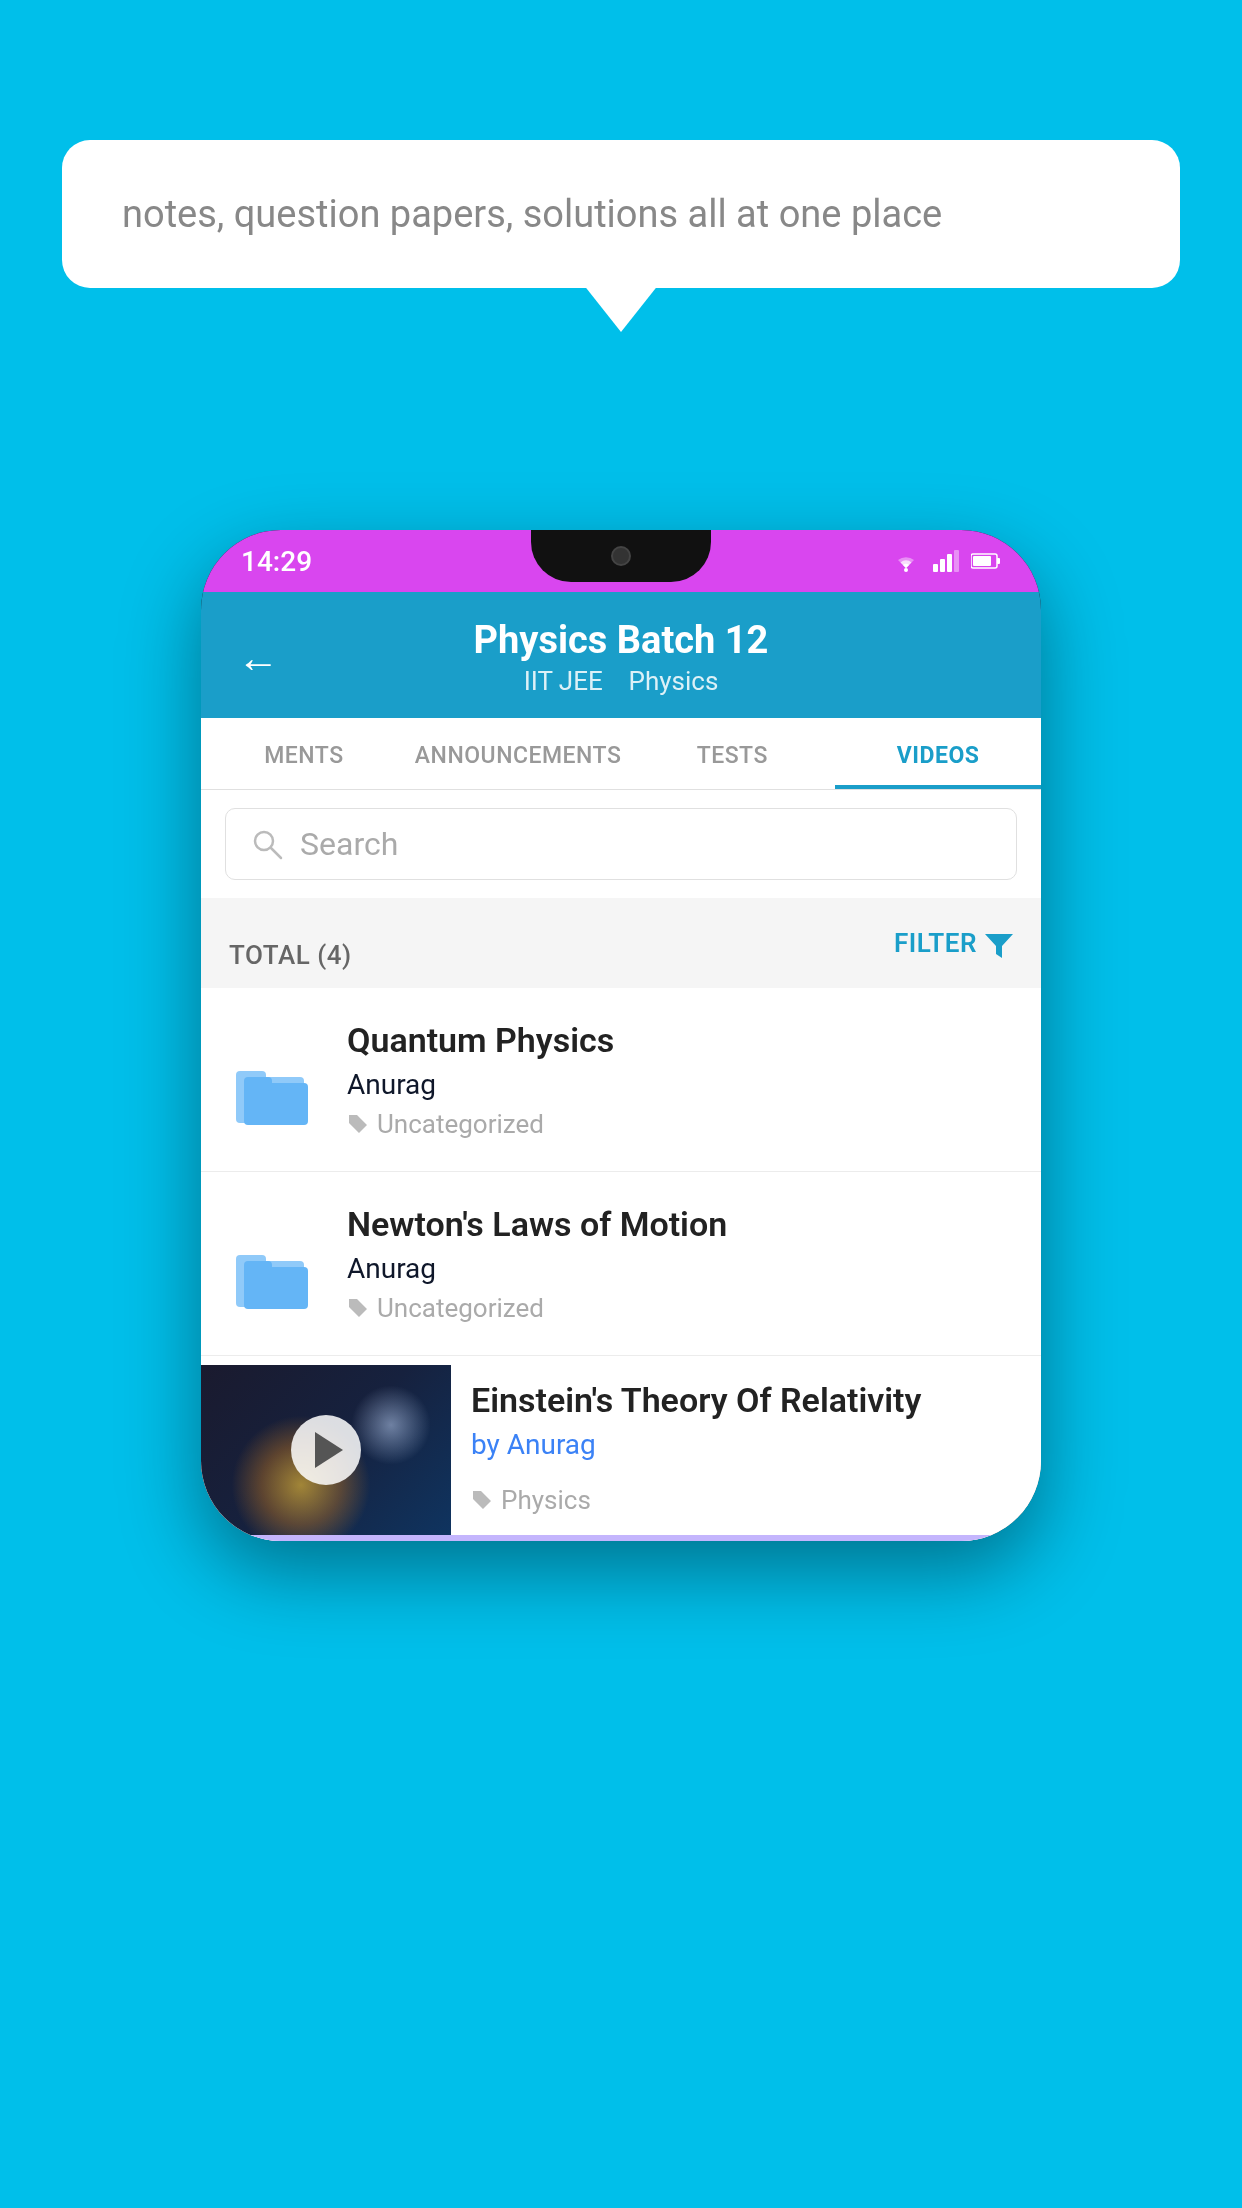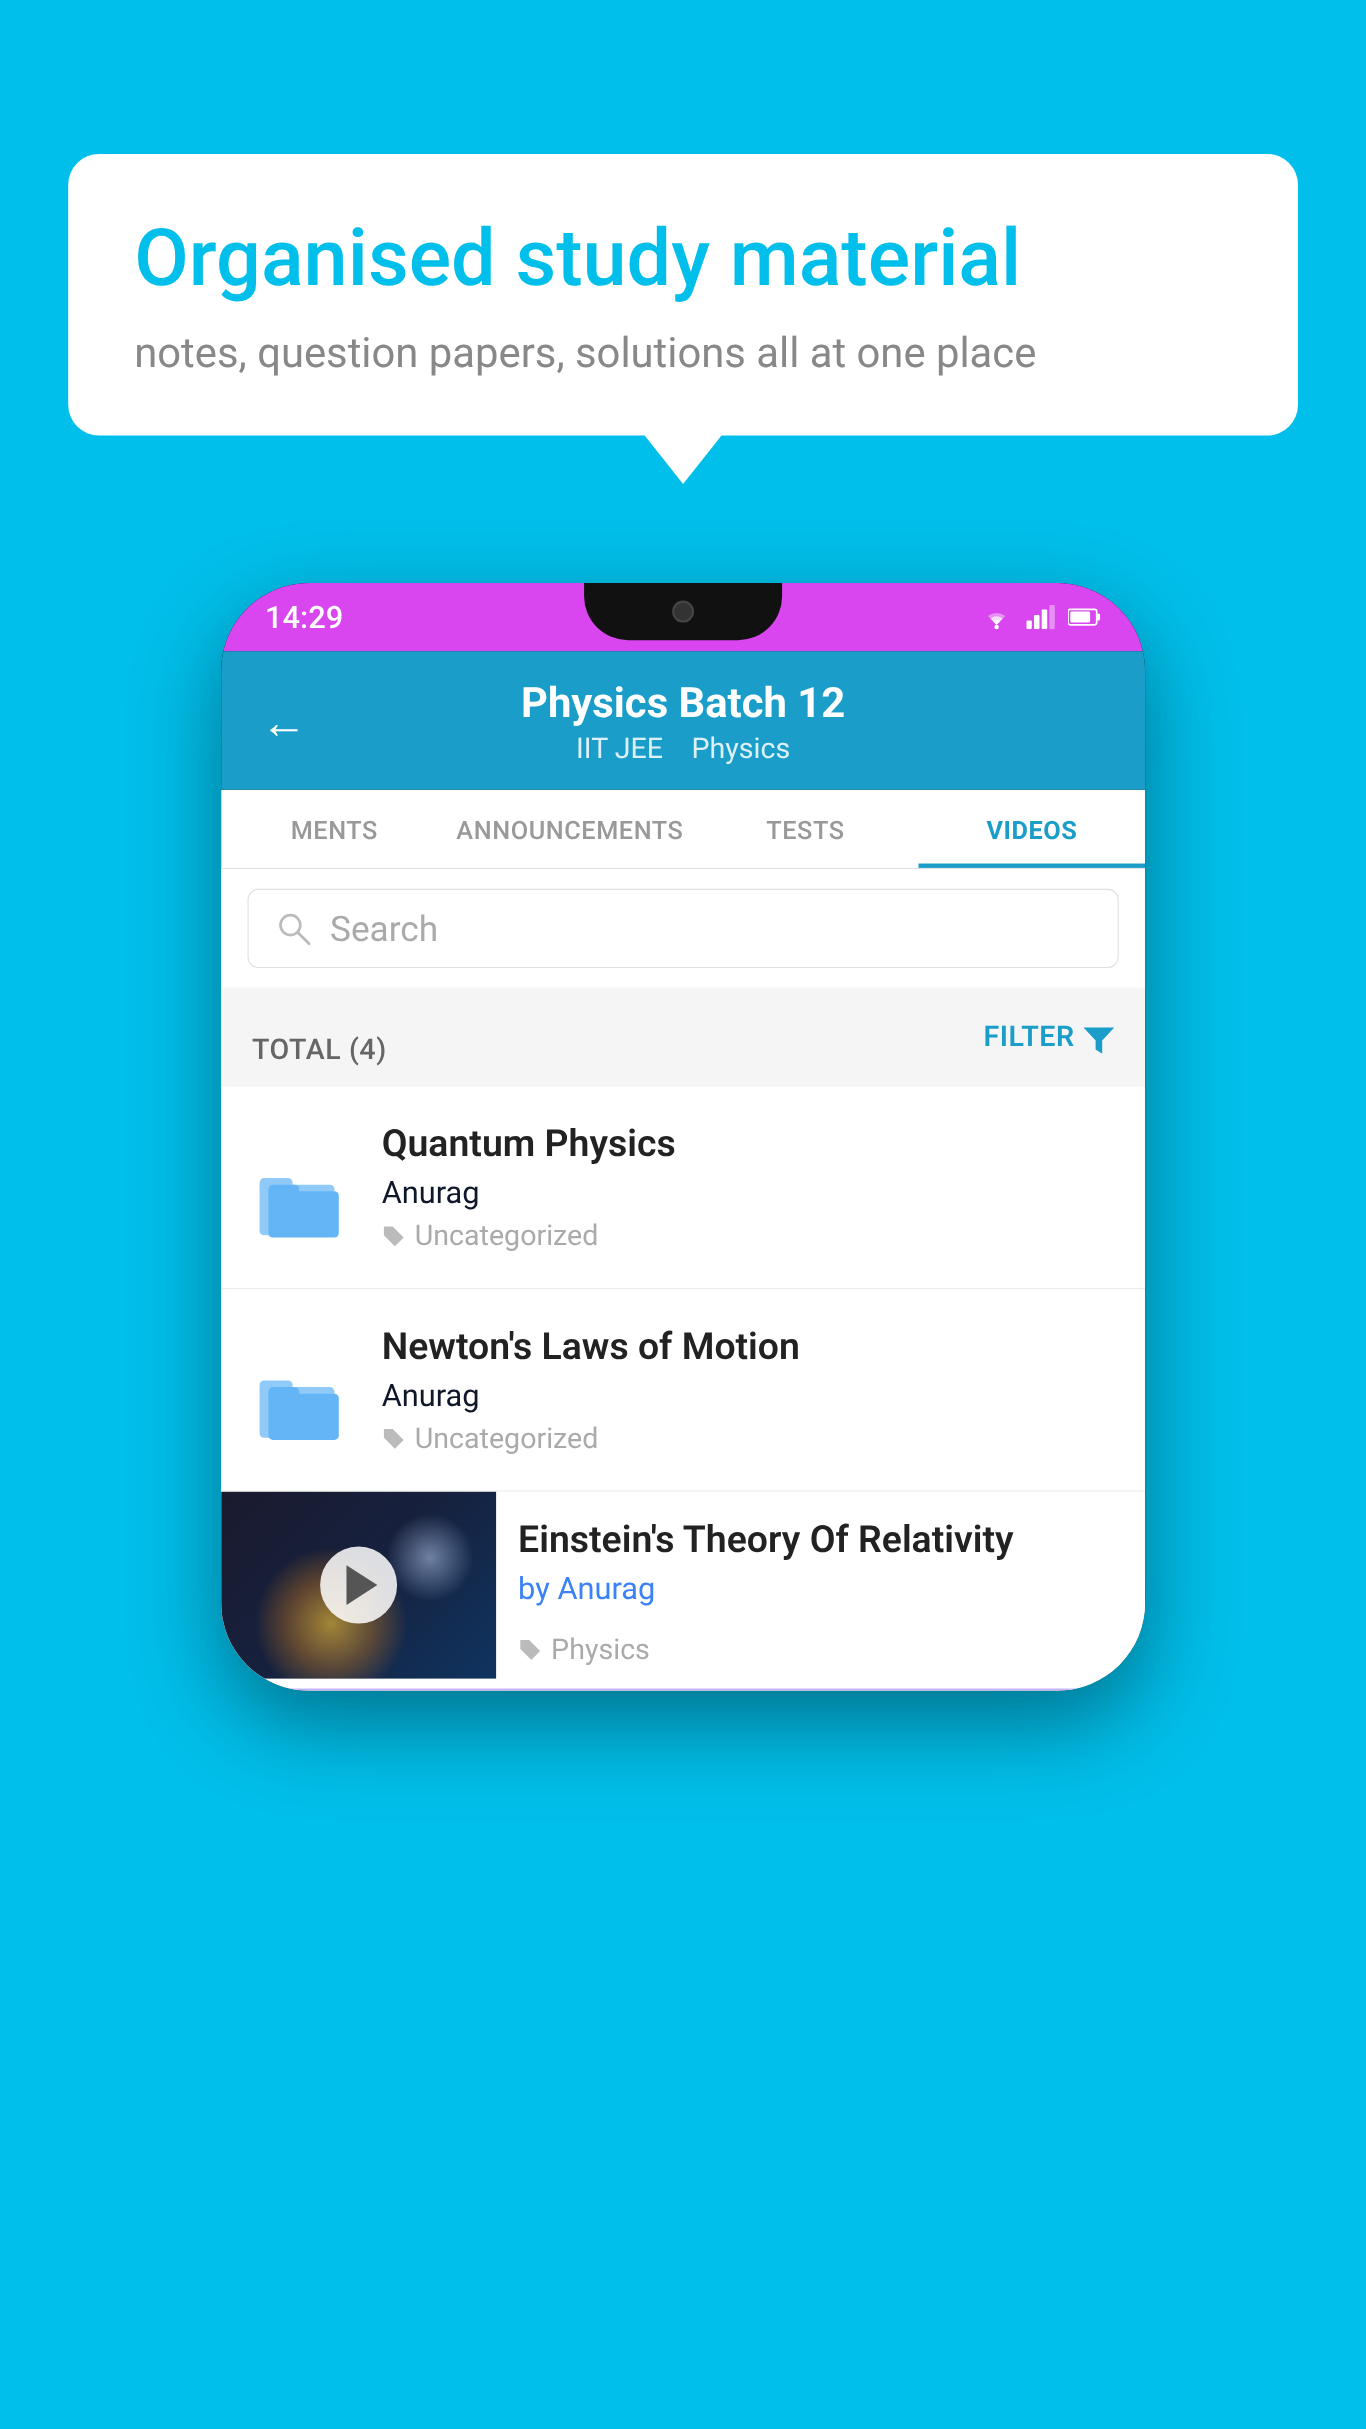--- a/index.html
+++ b/index.html
@@ -296,23 +296,23 @@
       display: flex;
       align-items: center;
       gap: 8px;
       color: #aaa;
       font-size: 26px;
     }
 
     
     .video-item-with-thumb {
       display: flex;
-      align-items: flex-start;
+      align-items: flex-end;
       padding: 0 0 0 0;
-      border-bottom: 2px solid #c4b5fd;
+      border-bottom: 6px solid #c4b5fd;
       cursor: pointer;
       overflow: hidden;
     }
 
     .video-thumbnail {
       width: 250px;
       height: 170px;
       flex-shrink: 0;
       background: linear-gradient(135deg, #1a1a2e 0%, #16213e 50%, #0f3460 100%);
       position: relative;
@@ -393,21 +393,20 @@
     .phone-screen {
       background: #f5f5f5;
       overflow: hidden;
     }
   </style>
 </head>
 <body>
 
 <div class="speech-bubble-wrapper">
   <div class="speech-bubble">
-    <div class="bubble-title">Organised study material</div>
     <div class="bubble-subtitle">notes, question papers, solutions all at one place</div>
   </div>
 </div>
 
 <div class="phone-wrapper">
   <div class="phone-frame">
 
     <div class="status-bar">
       <span class="status-time">14:29</span>
 

